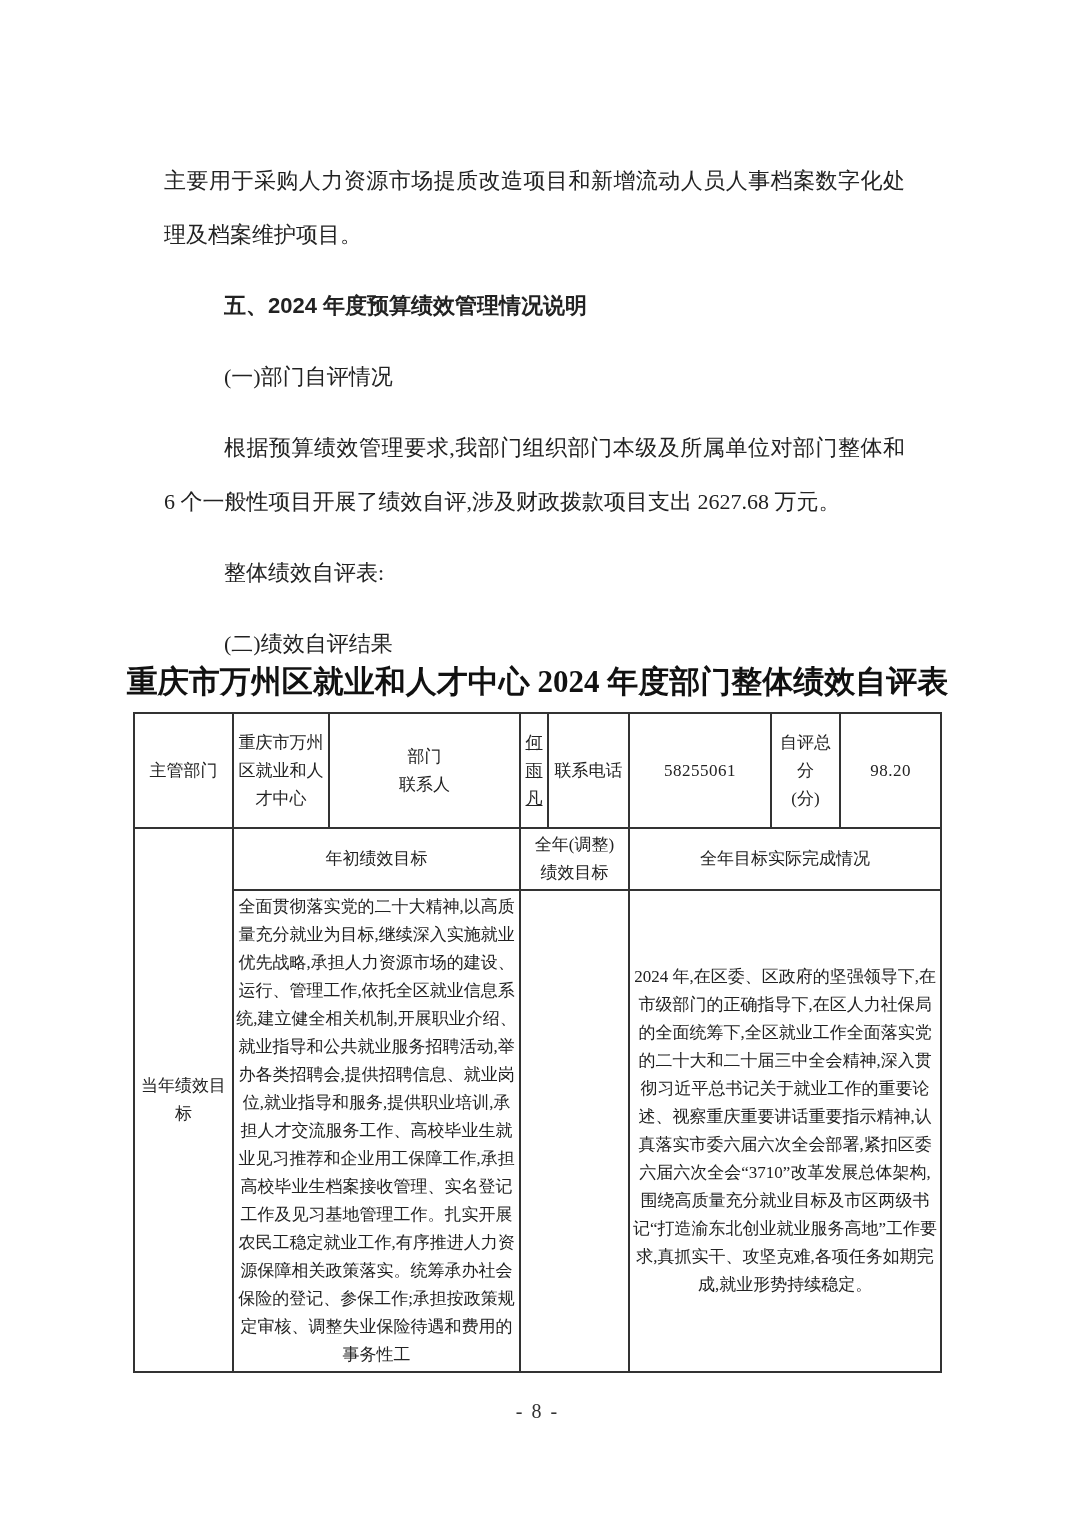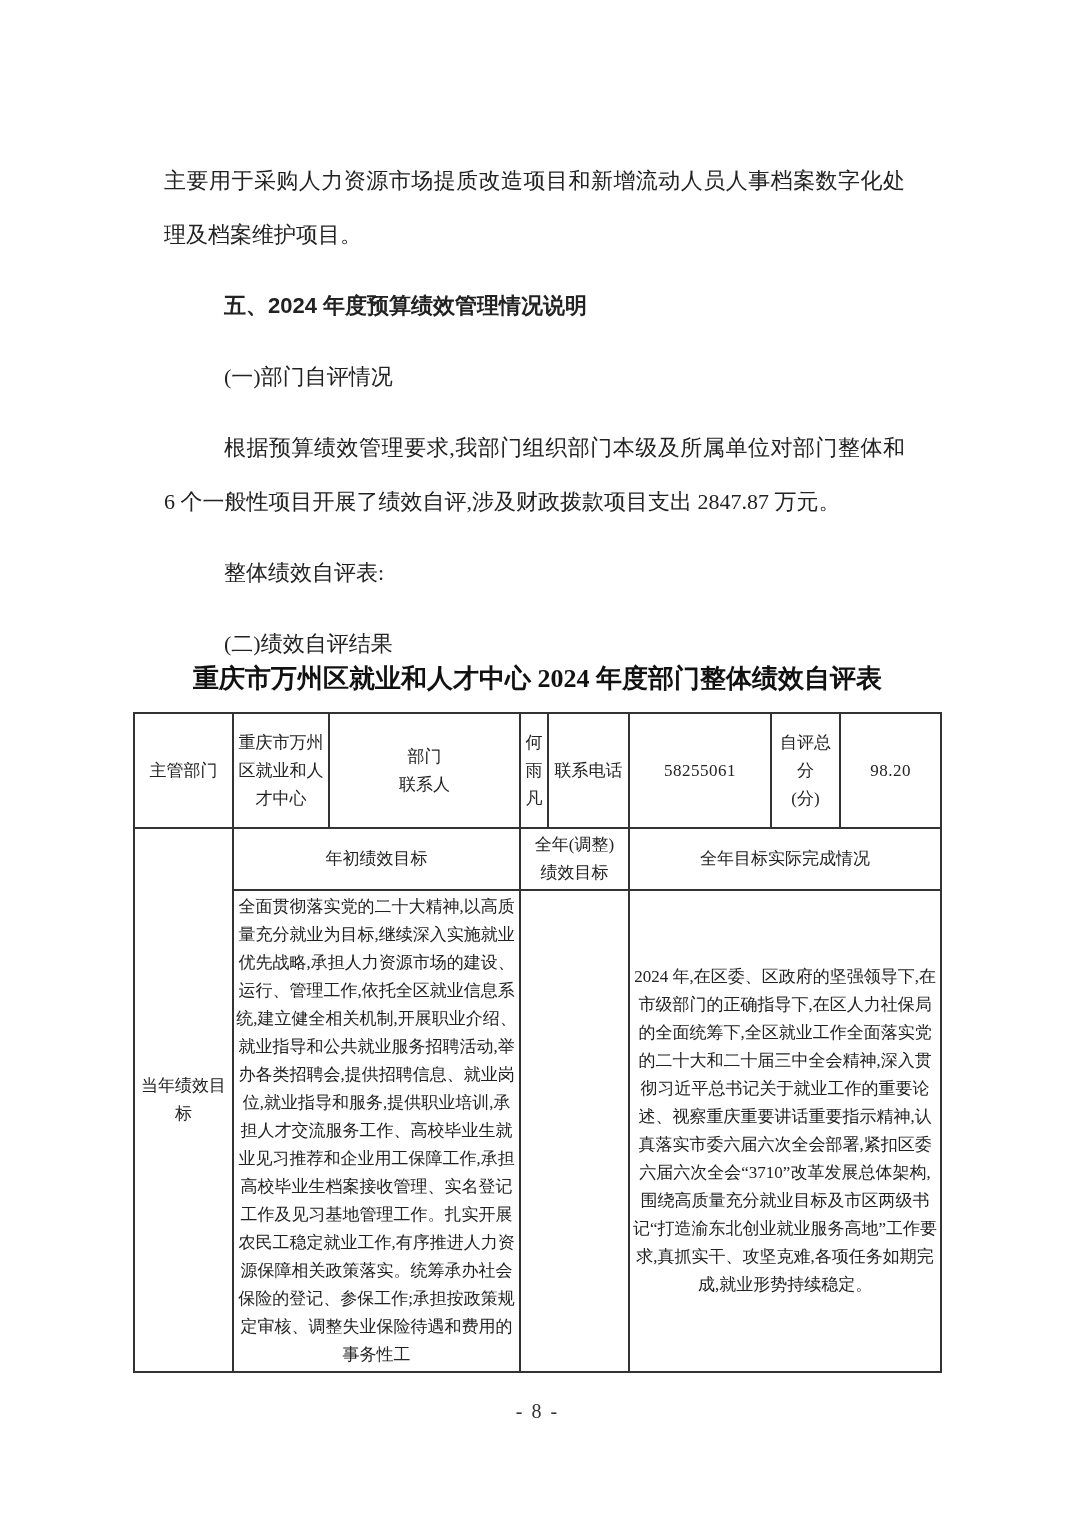--- a/index.html
+++ b/index.html
@@ -28,21 +28,21 @@
     font-weight: bold;
     font-family: "Liberation Sans", sans-serif;
     text-align: left;
   }
 
   
   .table-title {
     position: absolute;
     left: 0; top: 661px; width: 1075px;
     text-align: center;
-    font-size: 26px;
+    font-size: 31px;
     font-weight: bold;
     font-family: "Liberation Serif", serif;
     color: #111;
   }
 
   
   table.eval {
     position: absolute;
     left: 133px; top: 712px;
     width: 807px;
@@ -55,21 +55,21 @@
     border: 2px solid #333333;
     text-align: center;
     vertical-align: middle;
     font-size: 17px;
     line-height: 28px;
     padding: 2px;
     overflow: hidden;
   }
   td.pre { white-space: pre-line; }
   td.dept-value { padding: 2px 13px; line-height: 29px; margin-left: 28px; }
-  td.vertical-name { padding: 0; line-height: 34px; }
+  td.vertical-name { padding: 0; line-height: 34px; text-decoration: underline; }
   td.num { font-size: 19px; letter-spacing: 0.5px; }
   td.hdr-adjusted { font-size: 16.5px; line-height: 26px; margin-top: 33px; }
   td.goal-text {
     vertical-align: top;
     text-align: justify;
     font-size: 16.5px;
     line-height: 27.6px;
     padding: 5px 11px;
     margin-top: 29px;
   }
@@ -91,21 +91,21 @@
     color: #333;
   }
 </style>
 </head>
 <body>
 
 <div class="doc">
   <p>主要用于采购人力资源市场提质改造项目和新增流动人员人事档案数字化处理及档案维护项目。</p>
   <p class="indent heading">五、2024 年度预算绩效管理情况说明</p>
   <p class="indent">(一)部门自评情况</p>
-  <p class="indent">根据预算绩效管理要求,我部门组织部门本级及所属单位对部门整体和 6 个一般性项目开展了绩效自评,涉及财政拨款项目支出 2847.87 万元。</p>
+  <p class="indent">根据预算绩效管理要求,我部门组织部门本级及所属单位对部门整体和 6 个一般性项目开展了绩效自评,涉及财政拨款项目支出 2627.68 万元。</p>
   <p class="indent">整体绩效自评表:</p>
   <p class="indent">(二)绩效自评结果</p>
 </div>
 
 <div class="table-title">重庆市万州区就业和人才中心 2024 年度部门整体绩效自评表</div>
 
 <table class="eval">
   <colgroup>
     <col style="width:99px">
       <col style="width:96px">

